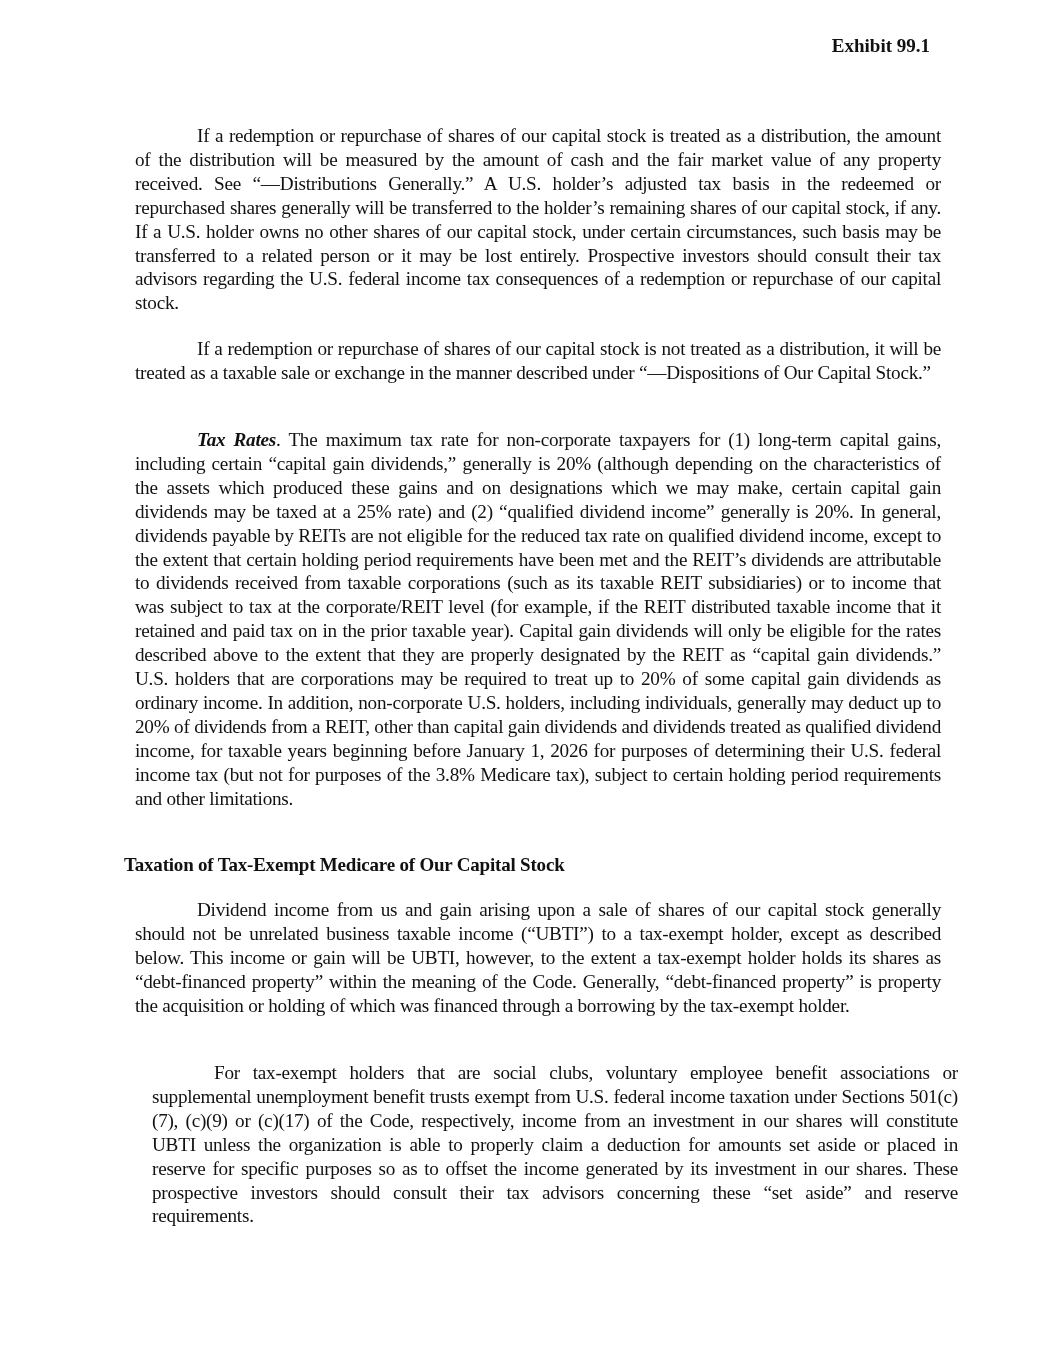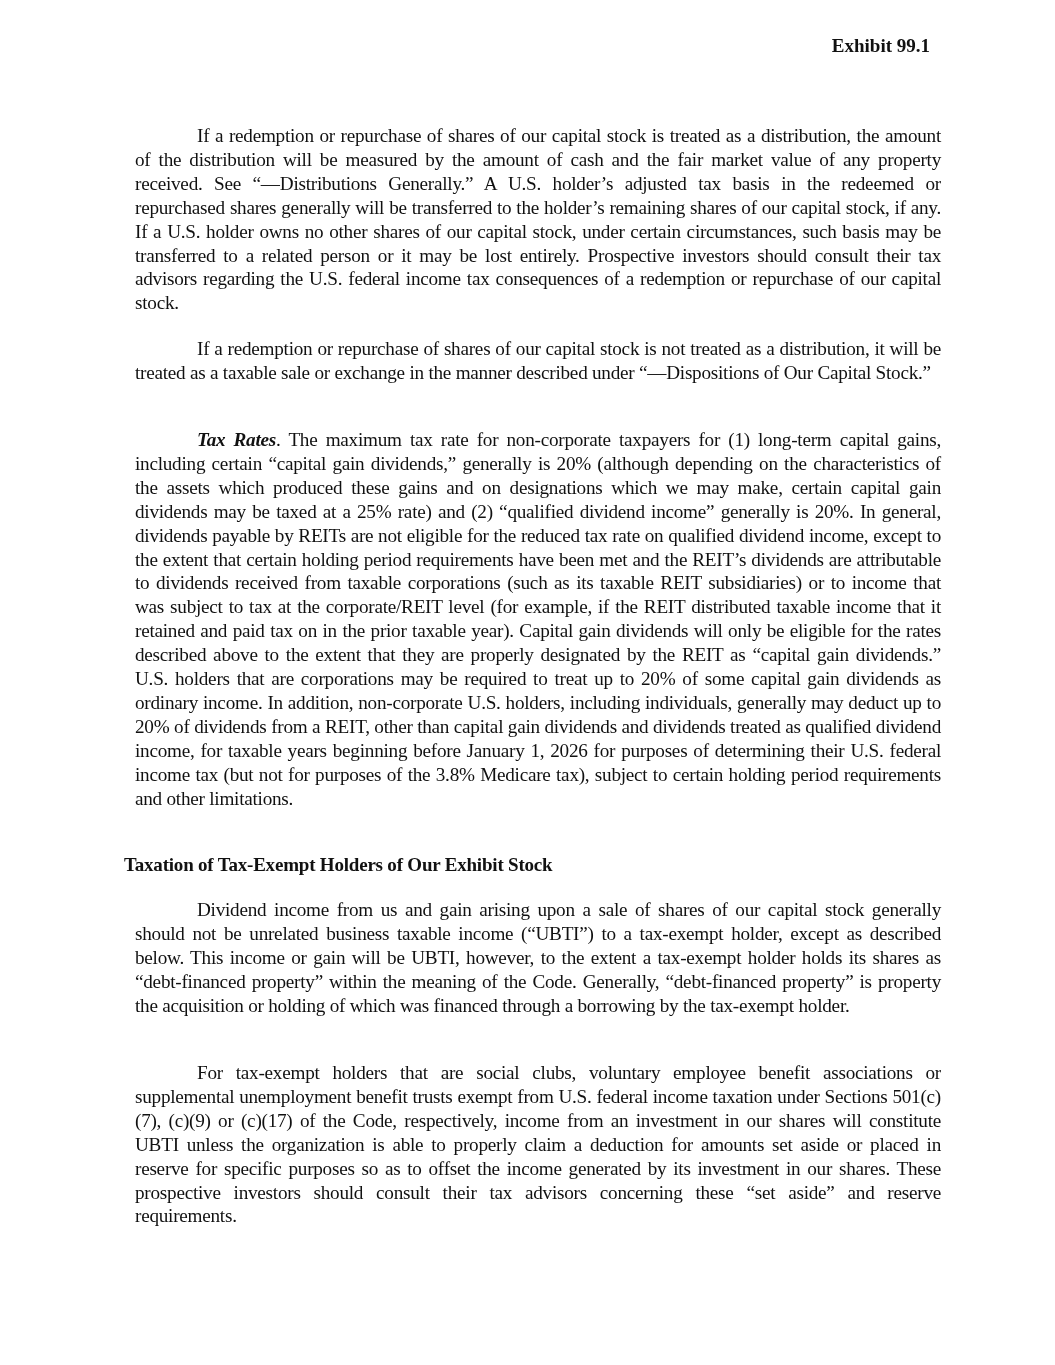--- a/index.html
+++ b/index.html
@@ -24,32 +24,32 @@
   .heading {
     position: absolute; left: 0; font-weight: bold;
     font-size: 19px; line-height: 24px; margin: 0;
     letter-spacing: -0.2px;
   }
   #p1 { top: 124px; }
   #p2 { top: 337px; }
   #p3 { top: 428px; }
   #h1 { top: 853px; }
   #p4 { top: 898px; }
-  #p5 { top: 1061px; }
+  #p5 { top: 1061px; margin-left: 17px; }
 </style>
 </head>
 <body>
 
 <div class="page">
   <div class="exhibit">Exhibit 99.1</div>
 
   <p class="para" id="p1">If a redemption or repurchase of shares of our capital stock is treated as a distribution, the amount of the distribution will be measured by the amount of cash and the fair market value of any property received. See “—Distributions Generally.” A U.S. holder’s adjusted tax basis in the redeemed or repurchased shares generally will be transferred to the holder’s remaining shares of our capital stock, if any. If a U.S. holder owns no other shares of our capital stock, under certain circumstances, such basis may be transferred to a related person or it may be lost entirely. Prospective investors should consult their tax advisors regarding the U.S. federal income tax consequences of a redemption or repurchase of our capital stock.</p>
 
   <p class="para" id="p2">If a redemption or repurchase of shares of our capital stock is not treated as a distribution, it will be treated as a taxable sale or exchange in the manner described under “—Dispositions of Our Capital Stock.”</p>
 
   <p class="para" id="p3"><span class="lead">Tax Rates</span><span>. The maximum tax rate for non-corporate taxpayers for (1) long-term capital gains, including certain “capital gain dividends,” generally is 20% (although depending on the characteristics of the assets which produced these gains and on designations which we may make, certain capital gain dividends may be taxed at a 25% rate) and (2) “qualified dividend income” generally is 20%. In general, dividends payable by REITs are not eligible for the reduced tax rate on qualified dividend income, except to the extent that certain holding period requirements have been met and the REIT’s dividends are attributable to dividends received from taxable corporations (such as its taxable REIT subsidiaries) or to income that was subject to tax at the corporate/REIT level (for example, if the REIT distributed taxable income that it retained and paid tax on in the prior taxable year). Capital gain dividends will only be eligible for the rates described above to the extent that they are properly designated by the REIT as “capital gain dividends.” U.S. holders that are corporations may be required to treat up to 20% of some capital gain dividends as ordinary income. In addition, non-corporate U.S. holders, including individuals, generally may deduct up to 20% of dividends from a REIT, other than capital gain dividends and dividends treated as qualified dividend income, for taxable years beginning before January 1, 2026 for purposes of determining their U.S. federal income tax (but not for purposes of the 3.8% Medicare tax), subject to certain holding period requirements and other limitations.</span></p>
 
-  <h3 class="heading" id="h1">Taxation of Tax-Exempt Holders of Our Exhibit Stock</h3>
+  <h3 class="heading" id="h1">Taxation of Tax-Exempt Medicare of Our Capital Stock</h3>
 
   <p class="para" id="p4">Dividend income from us and gain arising upon a sale of shares of our capital stock generally should not be unrelated business taxable income (“UBTI”) to a tax-exempt holder, except as described below. This income or gain will be UBTI, however, to the extent a tax-exempt holder holds its shares as “debt-financed property” within the meaning of the Code. Generally, “debt-financed property” is property the acquisition or holding of which was financed through a borrowing by the tax-exempt holder.</p>
 
   <p class="para" id="p5">For tax-exempt holders that are social clubs, voluntary employee benefit associations or supplemental unemployment benefit trusts exempt from U.S. federal income taxation under Sections 501(c)(7), (c)(9) or (c)(17) of the Code, respectively, income from an investment in our shares will constitute UBTI unless the organization is able to properly claim a deduction for amounts set aside or placed in reserve for specific purposes so as to offset the income generated by its investment in our shares. These prospective investors should consult their tax advisors concerning these “set aside” and reserve requirements.</p>
 </div>
 
 </body></html>

